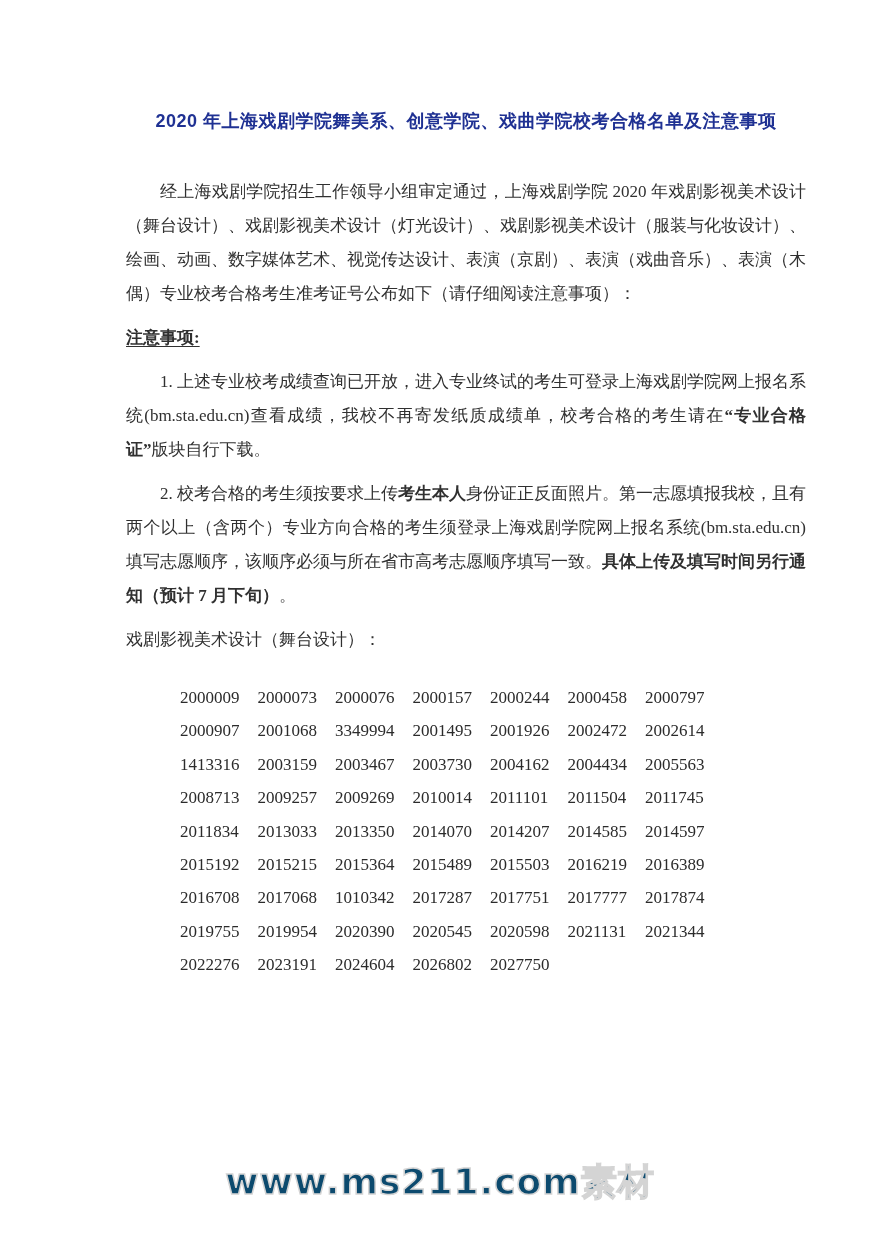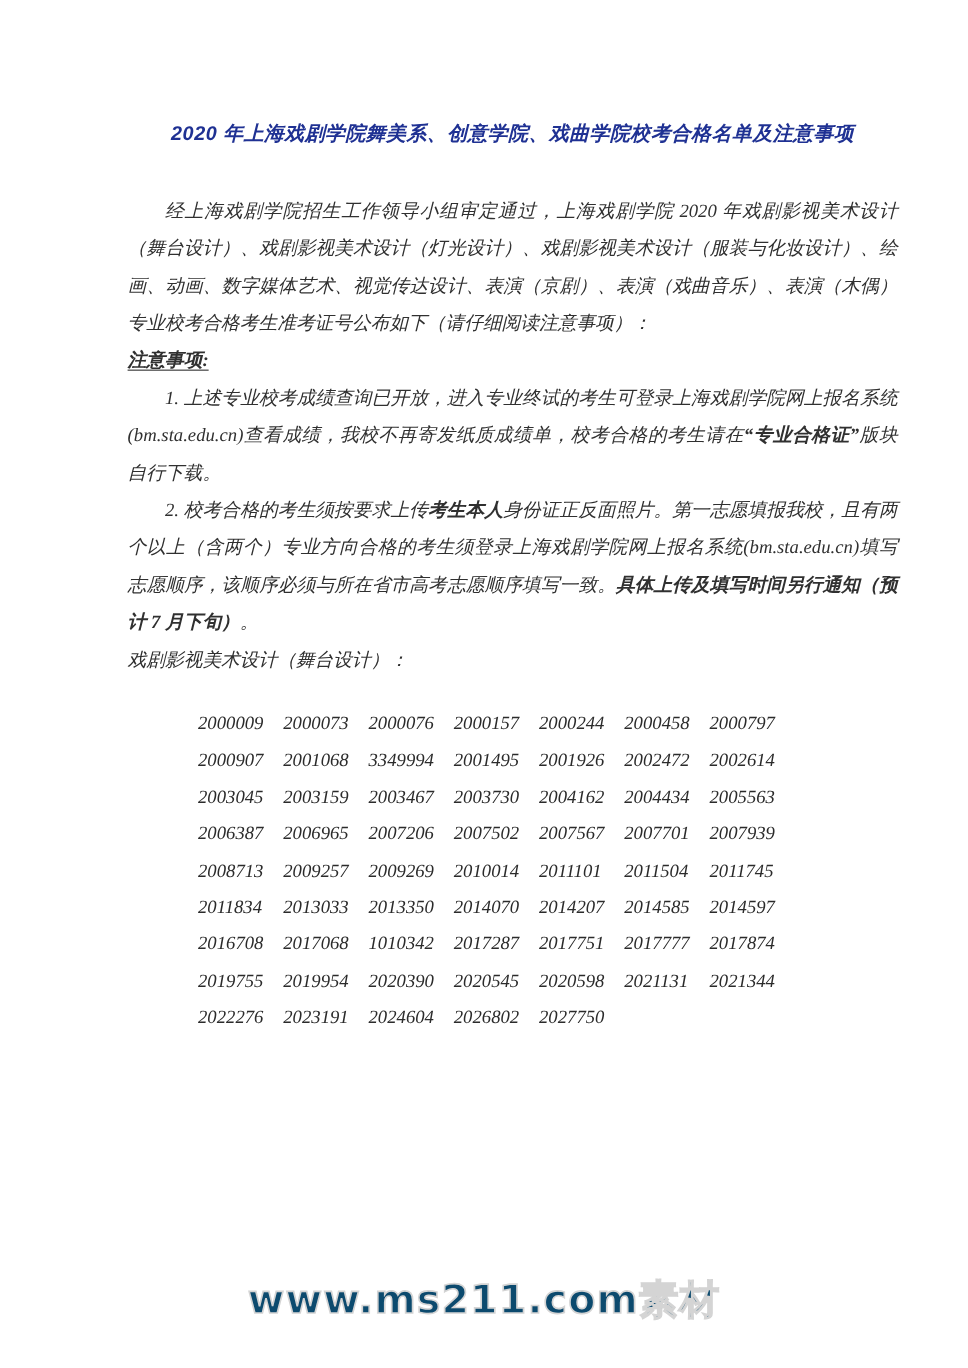--- a/index.html
+++ b/index.html
@@ -4,32 +4,32 @@
 <style>
   html,body{margin:0;padding:0;background:#ffffff;}
   .page{
     position:relative;
     width:880px;height:1244px;
     background:#ffffff;
     overflow:hidden;
     font-family:"Liberation Serif","DejaVu Serif",serif;
     color:#303030;
   }
-  .content{padding:109px 64px 0 116px;font-style:italic;}
+  .content{padding:109px 64px 0 116px;}
   .doc-title{
     margin:0 0 42px 0;
     text-align:center;
     font-size:18px;line-height:24px;
     color:#1f3193;
     font-family:"Liberation Sans","DejaVu Sans",sans-serif;
     font-weight:bold;
     letter-spacing:0.5px;
   }
   p.body{
-    margin:0;
+    margin:10px;
     font-size:17px;
     line-height:34px;
     text-align:justify;
   }
   .indent{text-indent:34px;}
   .notes-heading-line{text-align:left;}
   .notes-heading-line .hd{
     font-weight:bold;
     text-decoration:underline;
     text-underline-offset:3px;
@@ -87,54 +87,54 @@
         <div class="num-row">
           <span class="num-cell">2000907</span>
           <span class="num-cell">2001068</span>
           <span class="num-cell">3349994</span>
           <span class="num-cell">2001495</span>
           <span class="num-cell">2001926</span>
           <span class="num-cell">2002472</span>
           <span class="num-cell">2002614</span>
         </div>
         <div class="num-row">
-          <span class="num-cell">2003045</span>
+          <span class="num-cell">1413316</span>
           <span class="num-cell">2003159</span>
           <span class="num-cell">2003467</span>
           <span class="num-cell">2003730</span>
           <span class="num-cell">2004162</span>
           <span class="num-cell">2004434</span>
           <span class="num-cell">2005563</span>
-        </div>
-        <div class="num-row">
-          <span class="num-cell">2006387</span>
-          <span class="num-cell">2006965</span>
-          <span class="num-cell">2007206</span>
-          <span class="num-cell">2007502</span>
-          <span class="num-cell">2007567</span>
-          <span class="num-cell">2007701</span>
-          <span class="num-cell">2007939</span>
         </div>
         <div class="num-row">
           <span class="num-cell">2008713</span>
           <span class="num-cell">2009257</span>
           <span class="num-cell">2009269</span>
           <span class="num-cell">2010014</span>
           <span class="num-cell">2011101</span>
           <span class="num-cell">2011504</span>
           <span class="num-cell">2011745</span>
         </div>
         <div class="num-row">
           <span class="num-cell">2011834</span>
           <span class="num-cell">2013033</span>
           <span class="num-cell">2013350</span>
           <span class="num-cell">2014070</span>
           <span class="num-cell">2014207</span>
           <span class="num-cell">2014585</span>
           <span class="num-cell">2014597</span>
+        </div>
+        <div class="num-row">
+          <span class="num-cell">2015192</span>
+          <span class="num-cell">2015215</span>
+          <span class="num-cell">2015364</span>
+          <span class="num-cell">2015489</span>
+          <span class="num-cell">2015503</span>
+          <span class="num-cell">2016219</span>
+          <span class="num-cell">2016389</span>
         </div>
         <div class="num-row">
           <span class="num-cell">2016708</span>
           <span class="num-cell">2017068</span>
           <span class="num-cell">1010342</span>
           <span class="num-cell">2017287</span>
           <span class="num-cell">2017751</span>
           <span class="num-cell">2017777</span>
           <span class="num-cell">2017874</span>
         </div>

